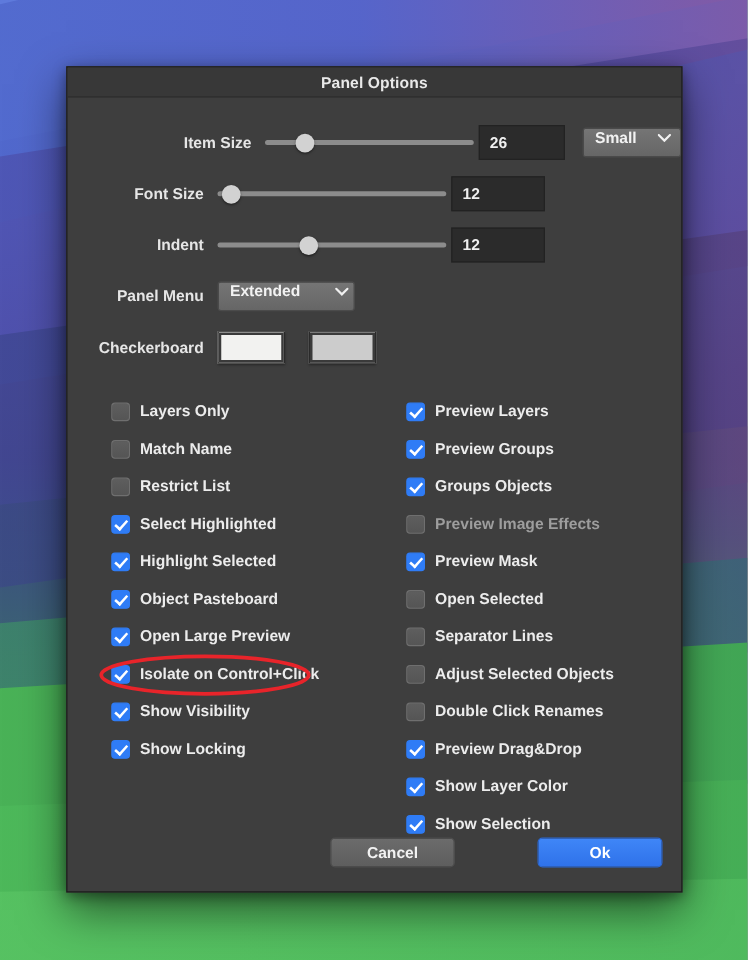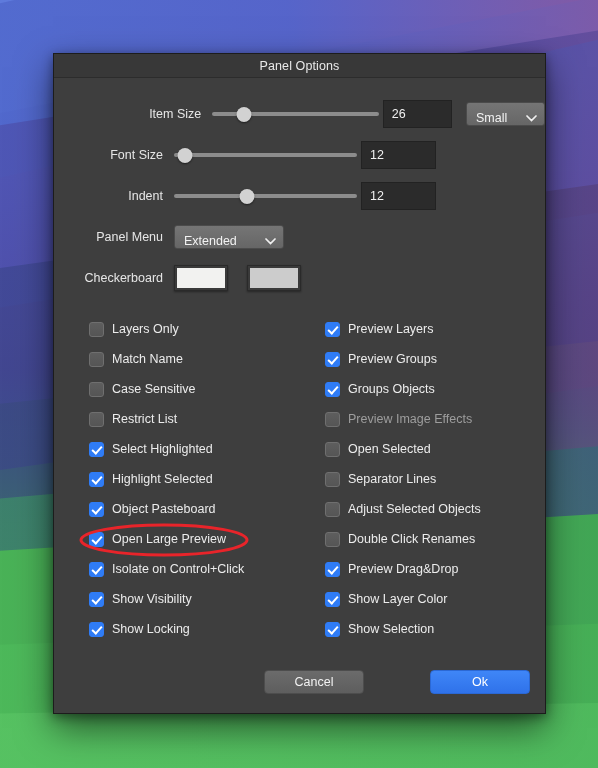--- a/index.html
+++ b/index.html
@@ -104,20 +104,21 @@
     position: absolute;
     left: 53px;
     top: 53px;
     width: 493px;
     height: 661px;
     background: #3e3e3e;
     border: 1px solid #1c1c1c;
     box-shadow: 0 14px 34px rgba(0,0,0,.55), 0 3px 10px rgba(0,0,0,.4);
     box-sizing: border-box;
     overflow: hidden;
+    font-weight: bold;
   }
 
   #titlebar {
     height: 23px;
     background: #383838;
     border-bottom: 1px solid #2c2c2c;
     display: flex;
     align-items: center;
     justify-content: center;
   }
@@ -189,21 +190,21 @@
   }
 
   .dropdown {
     height: 24px;
     background: linear-gradient(180deg,#757575 0%, #666666 100%);
     border: 1px solid #4b4b4b;
     border-radius: 3px;
     color: #f2f2f2;
     font-size: 12.5px;
     display: flex;
-    align-items: flex-end;
+    align-items: flex-start;
     padding: 0 7px 0 9px;
     box-sizing: border-box;
     justify-content: space-between;
   }
   .dropdown.small { width: 85px; margin-left: 14px; }
   .dropdown.menu  { width: 110px; gap: 20px; }
   .dropdown .chev {
     margin-left: 8px;
     display: inline-block;
   }
@@ -396,24 +397,20 @@
             <div class="cbrow">
               <div class="cbox off"></div>
               <span class="cblabel">Layers Only</span>
             </div>
             <div class="cbrow">
               <div class="cbox off"></div>
               <span class="cblabel">Match Name</span>
             </div>
             <div class="cbrow">
               <div class="cbox off"></div>
-              <span class="cblabel">Case Sensitive</span>
-            </div>
-            <div class="cbrow">
-              <div class="cbox off"></div>
               <span class="cblabel">Restrict List</span>
             </div>
             <div class="cbrow">
               <div class="cbox on"></div>
               <span class="cblabel">Select Highlighted</span>
             </div>
             <div class="cbrow">
               <div class="cbox on"></div>
               <span class="cblabel">Highlight Selected</span>
             </div>
@@ -447,20 +444,24 @@
               <div class="cbox on"></div>
               <span class="cblabel">Preview Groups</span>
             </div>
             <div class="cbrow">
               <div class="cbox on"></div>
               <span class="cblabel">Groups Objects</span>
             </div>
             <div class="cbrow">
               <div class="cbox off"></div>
               <span class="cblabel dim">Preview Image Effects</span>
+            </div>
+            <div class="cbrow">
+              <div class="cbox on"></div>
+              <span class="cblabel">Preview Mask</span>
             </div>
             <div class="cbrow">
               <div class="cbox off"></div>
               <span class="cblabel">Open Selected</span>
             </div>
             <div class="cbrow">
               <div class="cbox off"></div>
               <span class="cblabel">Separator Lines</span>
             </div>
             <div class="cbrow">

